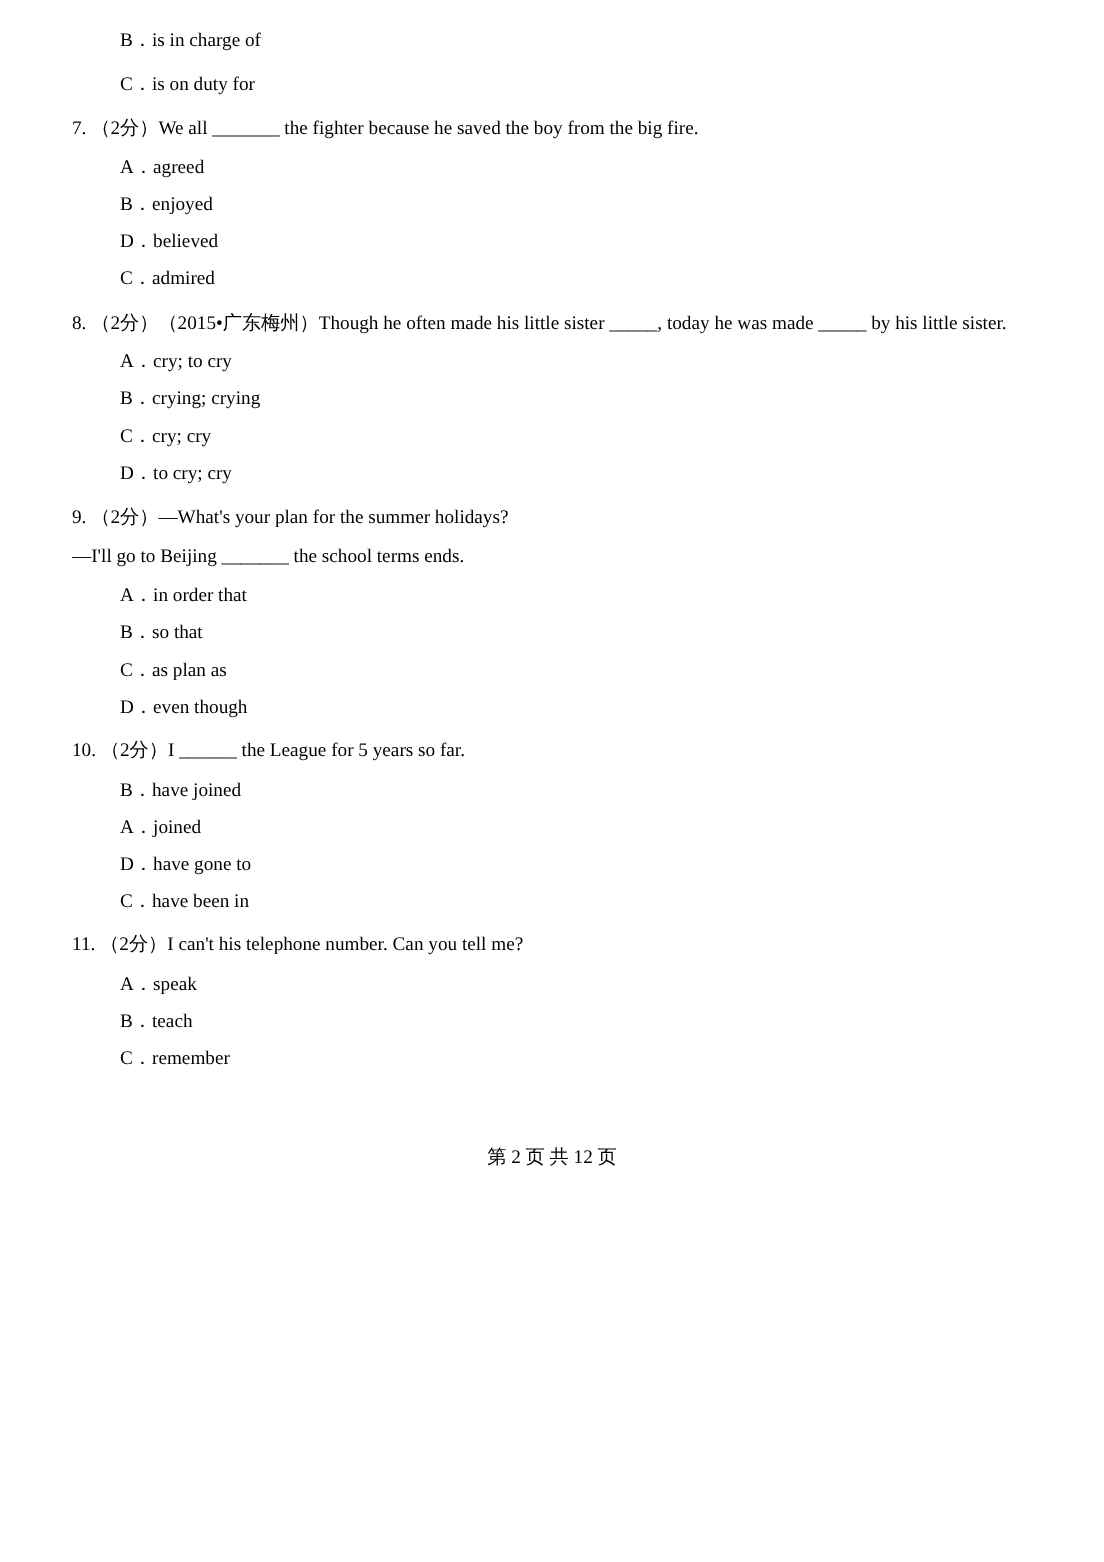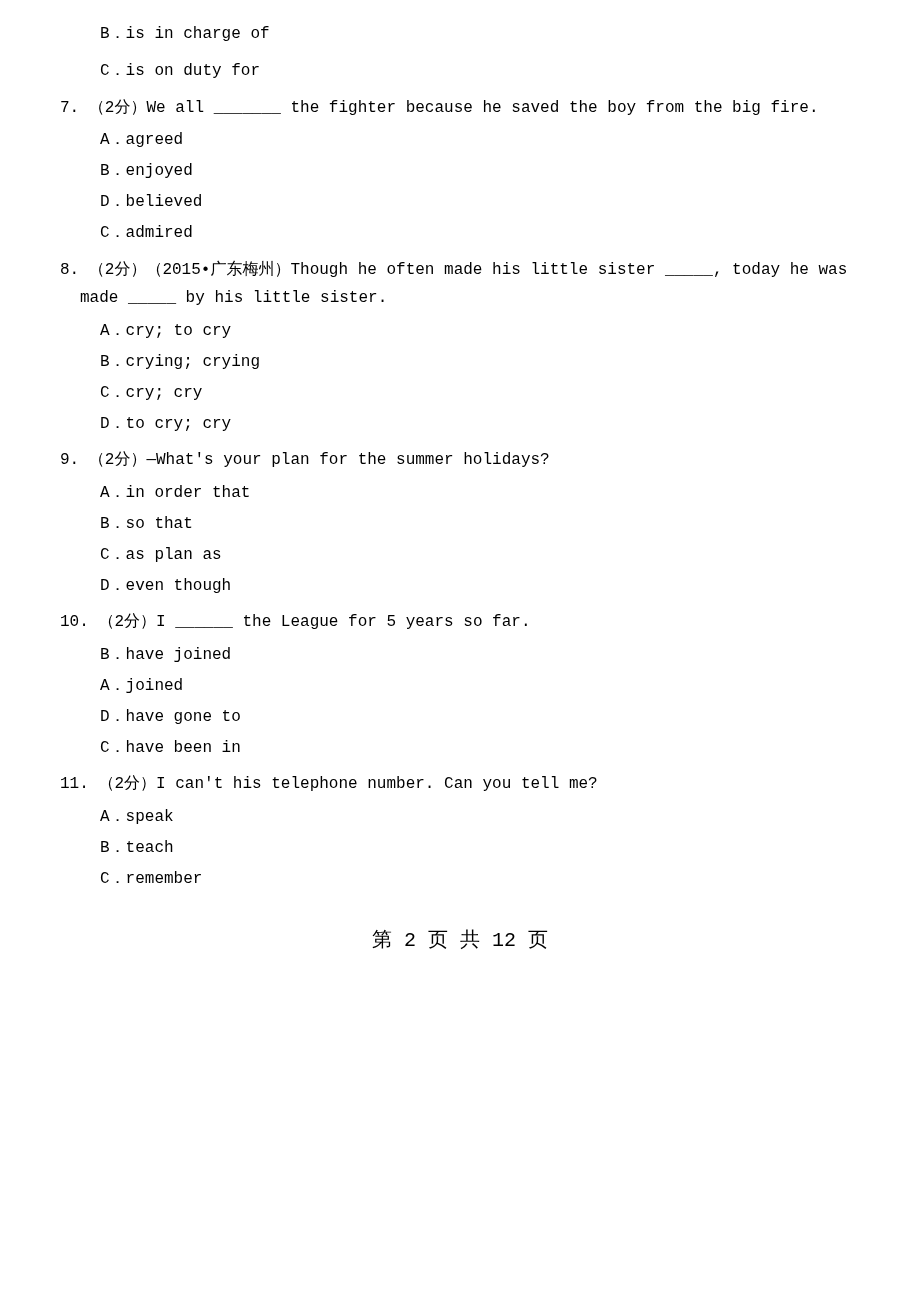--- a/index.html
+++ b/index.html
@@ -1,19 +1,18 @@
 <!DOCTYPE html>
 <html><head>
   <meta charset="utf-8">
   <style>
     * {
       margin: 0;
       padding: 0;
       box-sizing: border-box;
-      font-family: Liberation Mono, monospace;
     }
     body {
       background: #ffffff;
       font-family: "SimSun", "宋体", serif;
       font-size: 16px;
       color: #000000;
       width: 920px;
       min-height: 1302px;
       padding: 20px 40px 40px 40px;
     }
@@ -27,22 +26,22 @@
       text-indent: -20px;
       margin-left: 20px;
     }
     .option {
       line-height: 1.8;
       margin-left: 60px;
       margin-bottom: 2px;
     }
     .page-footer {
       text-align: center;
-      margin-top: 32px;
-      font-size: 20px;
+      margin-top: 56px;
+      font-size: 16px;
     }
     .continuation-text {
       margin-left: 20px;
       line-height: 1.8;
       margin-bottom: 4px;
     }
   </style>
 </head>
 <body>
 
@@ -74,20 +73,21 @@
   <div class="option">B．crying; crying</div>
   <div class="option">C．cry; cry</div>
   <div class="option">D．to cry; cry</div>
 </div>
 
 <div class="question-block">
   <div class="question-text">
     <span>9.</span>
     <span>（2分）—What's your plan for the summer holidays?</span>
   </div>
+  <div class="continuation-text">—I'll go to Beijing _______ the school terms ends.</div>
   <div class="option">A．in order that</div>
   <div class="option">B．so that</div>
   <div class="option">C．as plan as</div>
   <div class="option">D．even though</div>
 </div>
 
 <div class="question-block">
   <div class="question-text">
     <span>10.</span>
     <span>（2分）I ______ the League for 5 years so far.</span>

